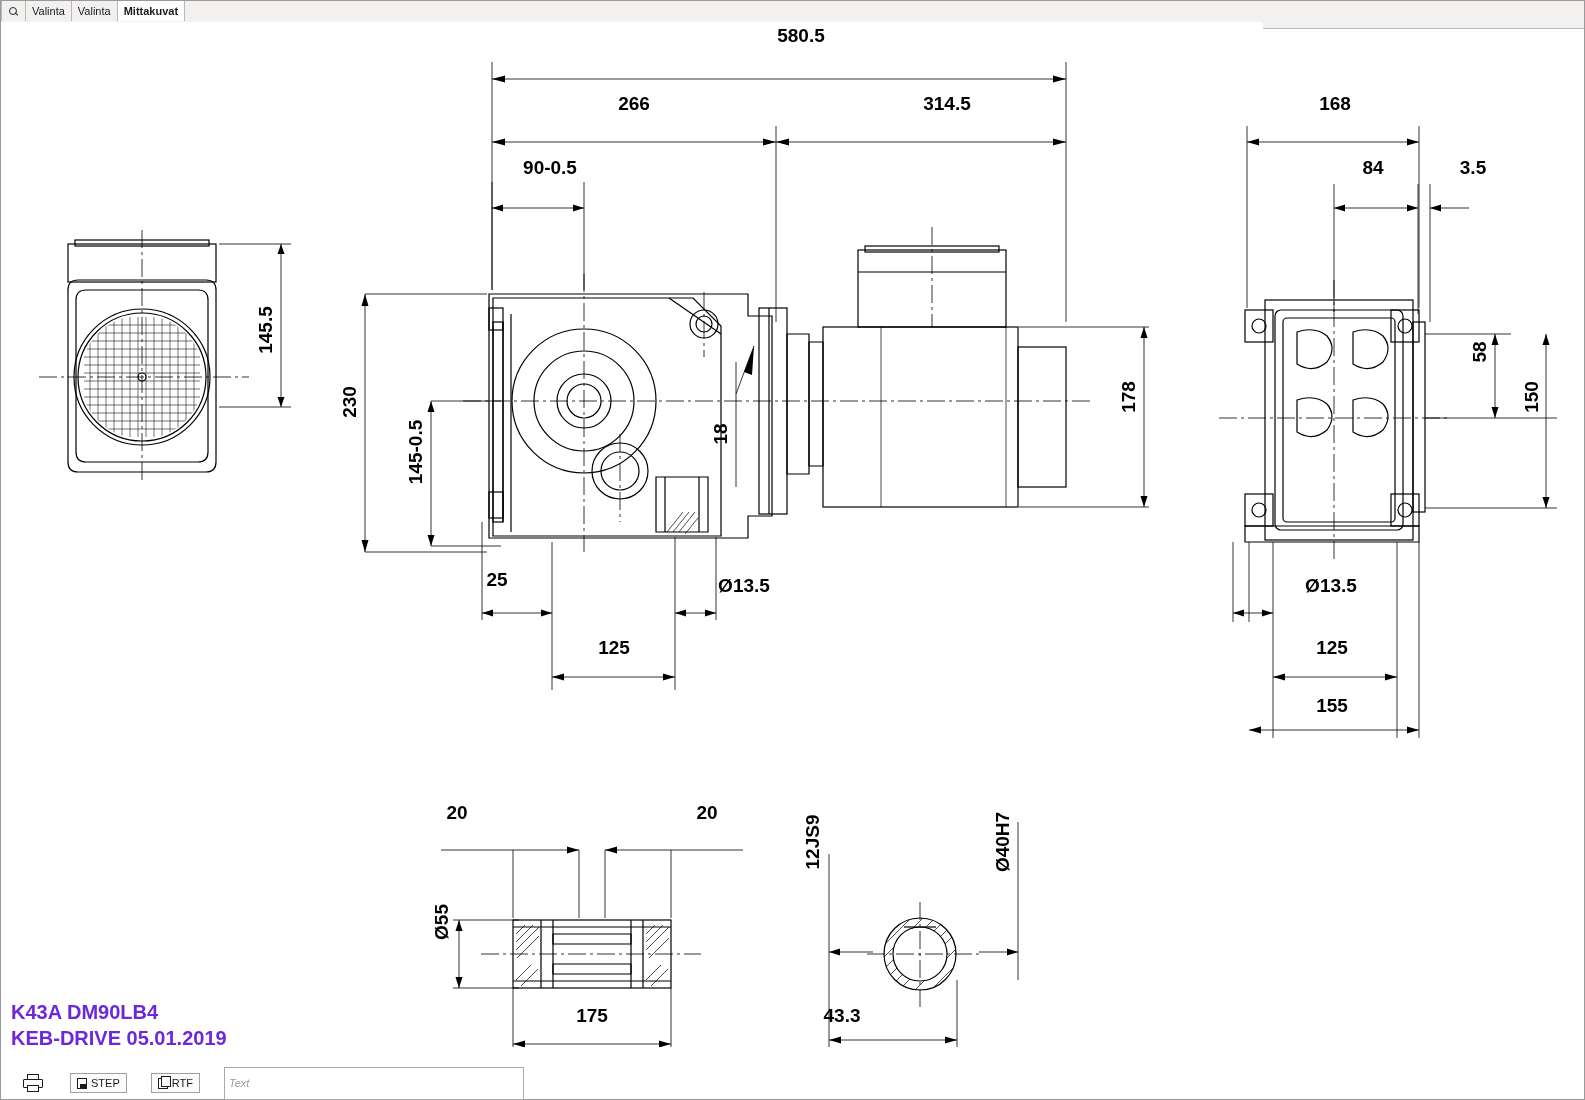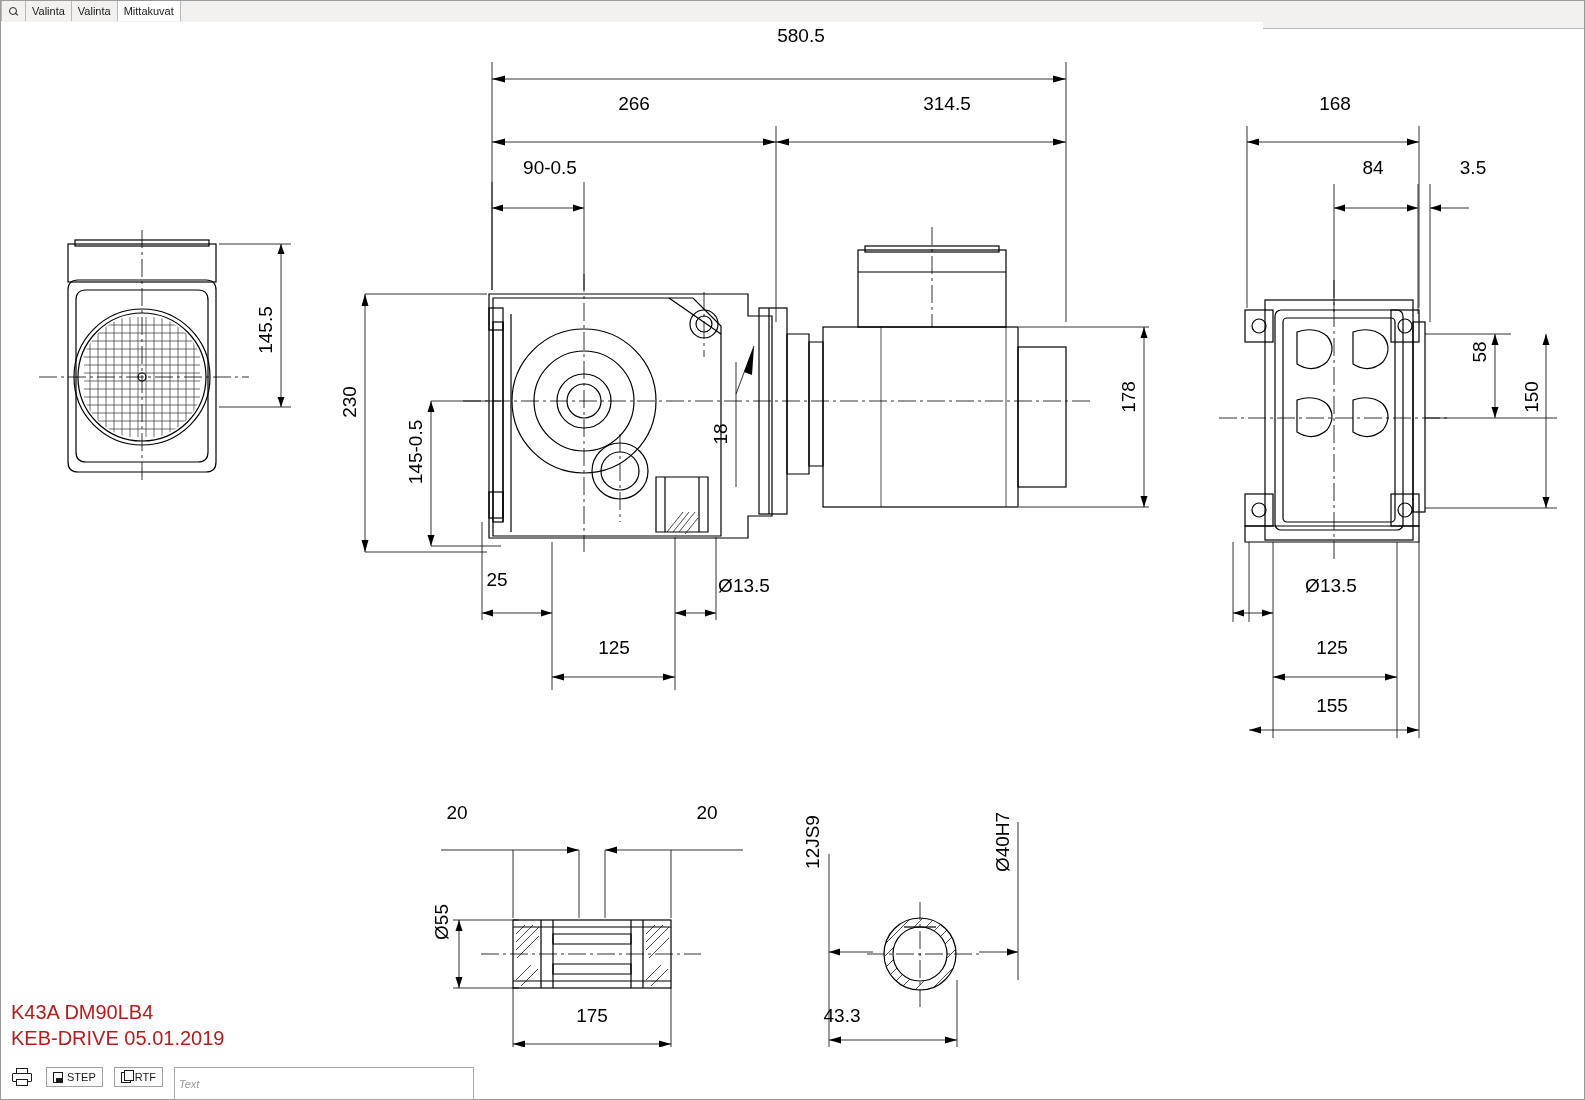--- a/index.html
+++ b/index.html
@@ -30,21 +30,21 @@
     display: flex; align-items: center; justify-content: center;
     padding: 0 6px;
     border-right: 1px solid #b8b8b8;
     background: #f2f1f0;
     color: #1b1b1b;
     height: 20px;
     white-space: nowrap;
     line-height: 1;
   }
   .tab.first { border-left: 1px solid #b8b8b8; }
-  .tab.active { background: #ffffff; }
+  .tab.active { background: #ffffff; font-weight: bold; }
   .tab.icon-tab { padding: 0 7px; }
   .magnifier {
     display: inline-block; position: relative;
     width: 9px; height: 9px;
   }
   .magnifier::before {
     content: ""; position: absolute; left: 0; top: 0;
     width: 6px; height: 6px; border: 1.2px solid #2b2b2b; border-radius: 50%;
   }
   .magnifier::after {
@@ -52,38 +52,39 @@
     width: 4px; height: 1.2px; background: #2b2b2b;
     transform: rotate(45deg); transform-origin: left center;
   }
   .tabbar-fill { flex: 1; }
 
   
   #canvas-wrap {
     position: absolute; left: 0; top: 21px;
     width: 1262px; height: 1025px;
     background: #ffffff;
+    font-weight: bold;
   }
   #canvas { display: block; }
 
   
   #title-block {
     position: absolute; left: 10px; top: 977px;
-    font-size: 20px; color: #b91c1c; line-height: 1.32;
+    font-size: 20px; color: #6d28d9; line-height: 1.32;
     white-space: nowrap;
   }
 
   
   #bottombar {
     position: absolute; left: 0; bottom: 0;
     width: 1583px; height: 32px;
     background: #ffffff;
-    display: flex; 
-    padding-left: 8px;
-    gap: 11px;
+    display: flex; align-items: center;
+    padding-left: 19px;
+    gap: 24px;
   }
   .btn {
     display: inline-flex; align-items: center; gap: 4px;
     height: 20px; padding: 0 6px;
     border: 1px solid #a0a0a0;
     background: #fbfbfb;
     font-size: 11px; color: #1b1b1b;
     white-space: nowrap;
   }
   .btn-plain {

